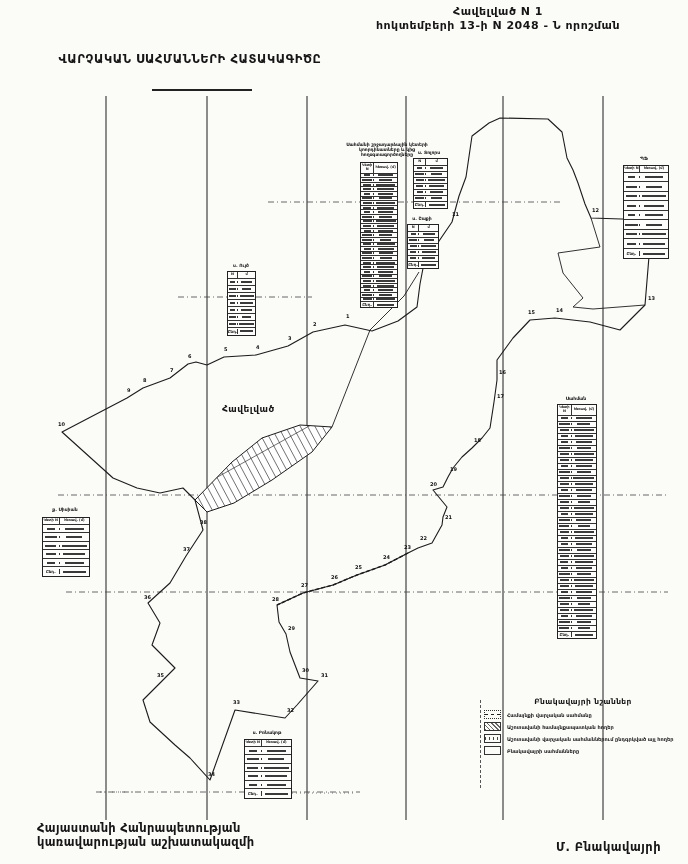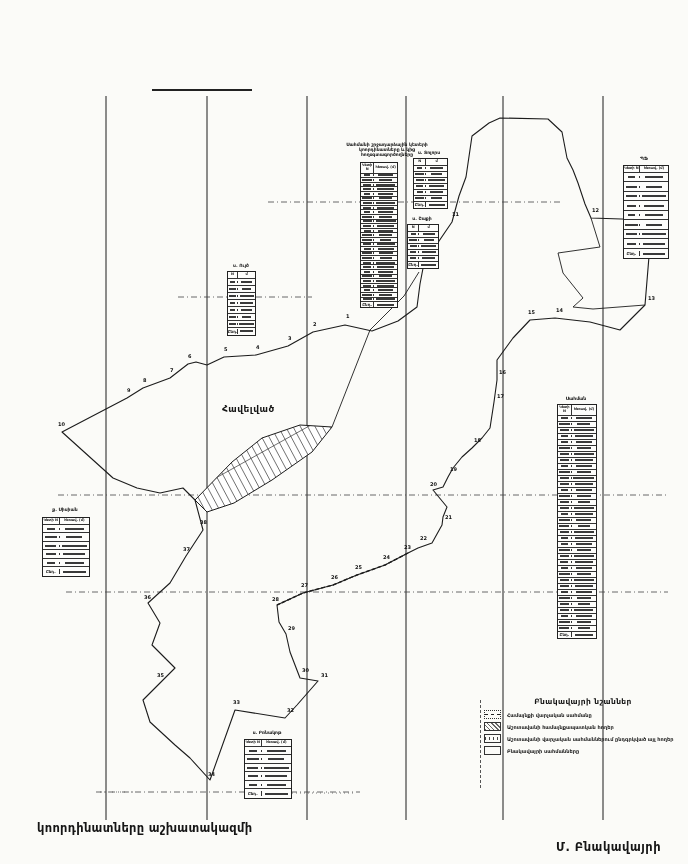--- a/index.html
+++ b/index.html
@@ -37,23 +37,26 @@
   .footer-left{font-weight:bold;font-size:11.5px;line-height:14px;letter-spacing:.3px;}
   .signature{font-weight:bold;font-size:11.5px;letter-spacing:.5px;}
   .rule{position:absolute;background:#222;}
 </style>
 </head>
 <body>
 
 <div id="page">
 
   <div class="abs annex" style="left:318px;top:5px;width:360px;">
+    <div>Հավելված  N   1</div>
+    <div>հոկտեմբերի 13-ի N 2048 - Ն որոշման</div>
   </div>
 
   <div class="abs maintitle" style="left:0px;top:52px;width:380px;">
+    <div>ՎԱՐՉԱԿԱՆ   ՍԱՀՄԱՆՆԵՐԻ   ՀԱՏԱԿԱԳԻԾԸ</div>
   </div>
   <div class="rule" style="left:152px;top:89px;width:100px;height:2px;"></div>
 
   <svg id="map-svg" width="688" height="864">
       <line x1="106" y1="96" x2="106" y2="820" stroke="#1c1c1c" stroke-width="1"></line>
       <line x1="207" y1="96" x2="207" y2="820" stroke="#1c1c1c" stroke-width="1"></line>
       <line x1="307" y1="96" x2="307" y2="820" stroke="#1c1c1c" stroke-width="1"></line>
       <line x1="406" y1="96" x2="406" y2="820" stroke="#1c1c1c" stroke-width="1"></line>
       <line x1="503" y1="96" x2="503" y2="820" stroke="#1c1c1c" stroke-width="1"></line>
       <line x1="603" y1="96" x2="603" y2="820" stroke="#1c1c1c" stroke-width="1"></line>
@@ -1082,17 +1085,18 @@
         </div>
         <div class="legend-item">
           <div class="legend-sym sym-empty-box"></div>
           <div class="legend-label">Բնակավայրի սահմանները</div>
         </div>
       </div>
   </div>
   <div class="abs" style="left:480px;top:700px;height:88px;border-left:1px dashed #555;"></div>
 
   <div class="abs footer-left" style="left:37px;top:821px;">
-    <div>կոորդինատները աշխատակազմի</div>
+    <div>Հայաստանի Հանրապետության</div>
+    <div>կառավարության աշխատակազմի</div>
   </div>
   <div class="abs signature" style="left:556px;top:840px;">Մ. Բնակավայրի</div>
 
 </div>
 
 </body></html>

